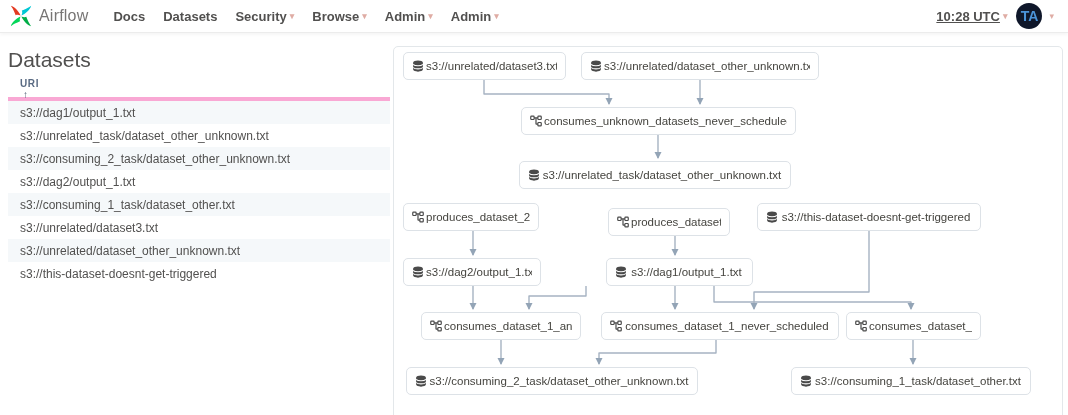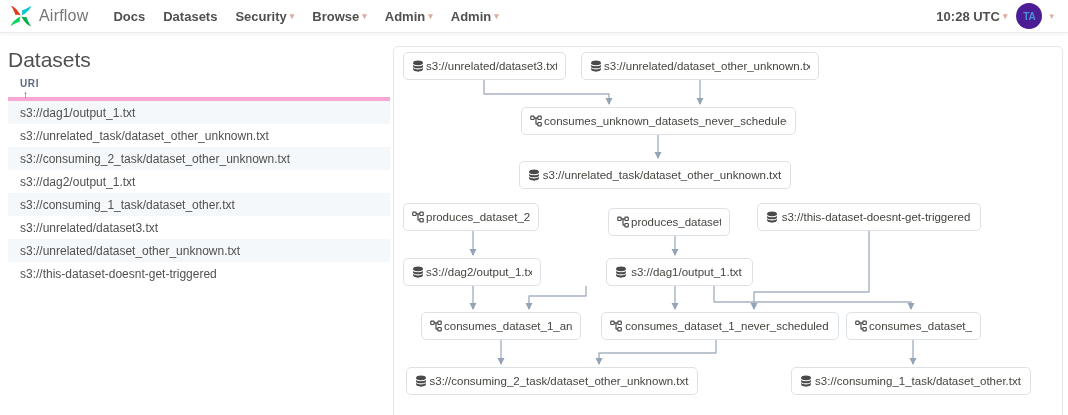--- a/index.html
+++ b/index.html
@@ -8,23 +8,23 @@
 
   
   .navbar { height:33px; display:flex; padding:0 14px 0 8px;
     background:#fff; border-bottom:1px solid #ececec; box-shadow:0 2px 3px rgba(0,0,0,.04); }
   .brand { display:flex; align-items:center; gap:5px; margin-right:16px; cursor:pointer; }
   .brand-name { font-size:16px; color:#777574; letter-spacing:.2px; }
   .nav-item { font-size:13px; font-weight:bold; color:#51504f; padding:0 9px; cursor:pointer;
     display:flex; align-items:center; gap:3px; white-space:nowrap; }
   .caret { font-size:9px; color:#dfaca4; line-height:1; margin-top:1px; }
   .nav-right { margin-left:auto; display:flex; align-items:center; gap:7px; }
-  .clock { font-size:13px; font-weight:bold; color:#51504f; }
-  .avatar { width:26px; height:26px; border-radius:50%; background:#4c1d95; color:#4b93d8;
-    font-size:10px; font-weight:bold; display:flex; align-items:center; justify-content:center; cursor:pointer; }
+  .clock { font-size:13px; font-weight:bold; color:#51504f;text-decoration:underline; }
+  .avatar { width:26px; height:26px; border-radius:50%; background:#0f172a; color:#4b93d8;
+    font-size:14px; font-weight:bold; display:flex; align-items:center; justify-content:center; cursor:pointer; }
 
   
   .left-panel { position:absolute; left:8px; top:40px; width:382px; }
   .page-title { font-size:21px; color:#51504f; margin:8px 0 6px 0; font-weight:400; }
   .ds-table { width:100%; }
   .ds-header { height:23px; display:flex; padding-left:12px;
     font-size:10px; font-weight:bold; letter-spacing:.6px; color:#5a6b83;
     border-bottom:4px solid #f9a8d4; cursor:pointer;flex-direction:column; }
   .sort-arrow { font-size:10px; margin-left:3px; color:#44536b; }
   .ds-row { height:23px; display:flex; align-items:center; padding-left:12px;

